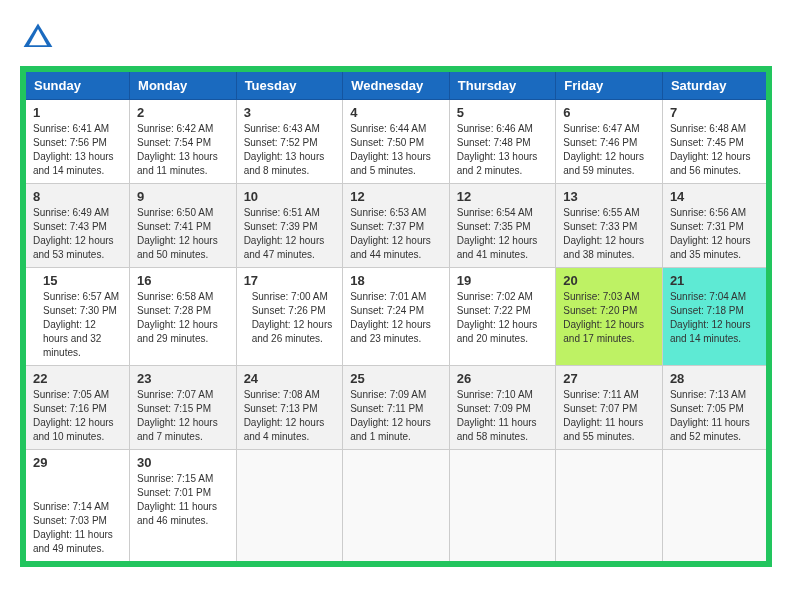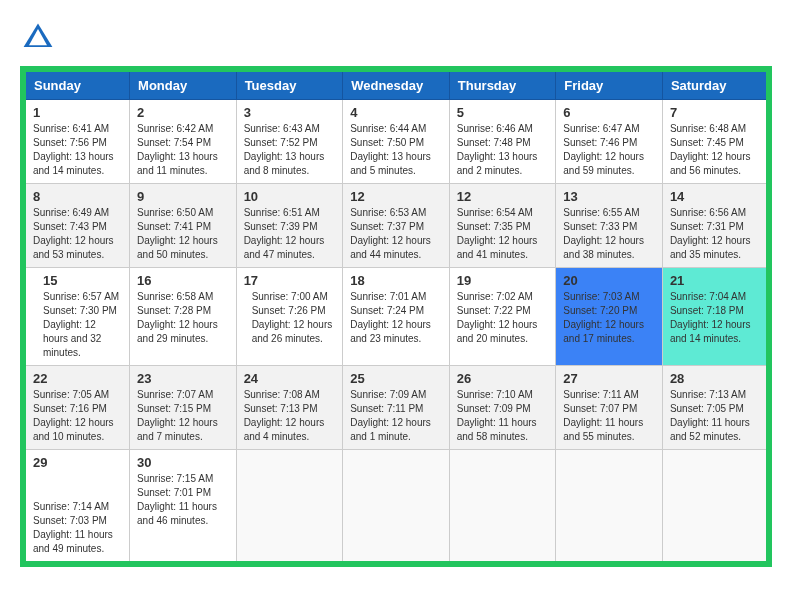--- a/index.html
+++ b/index.html
@@ -241,21 +241,21 @@
           <div class="cell-text" style="white-space: pre-line;">Sunrise: 7:01 AM
 Sunset: 7:24 PM
 Daylight: 12 hours and 23 minutes.</div>
         </td>
         <td style="background: rgb(255, 255, 255);">
           <span class="day-number">19</span>
           <div class="cell-text" style="white-space: pre-line;">Sunrise: 7:02 AM
 Sunset: 7:22 PM
 Daylight: 12 hours and 20 minutes.</div>
         </td>
-        <td style="background: #3b82f6;">
+        <td style="background: #bef264;">
           <span class="day-number">20</span>
           <div class="cell-text" style="white-space: pre-line;">Sunrise: 7:03 AM
 Sunset: 7:20 PM
 Daylight: 12 hours and 17 minutes.</div>
         </td>
         <td style="background: #5eead4;">
           <span class="day-number">21</span>
           <div class="cell-text" style="white-space: pre-line;">Sunrise: 7:04 AM
 Sunset: 7:18 PM
 Daylight: 12 hours and 14 minutes.</div>

